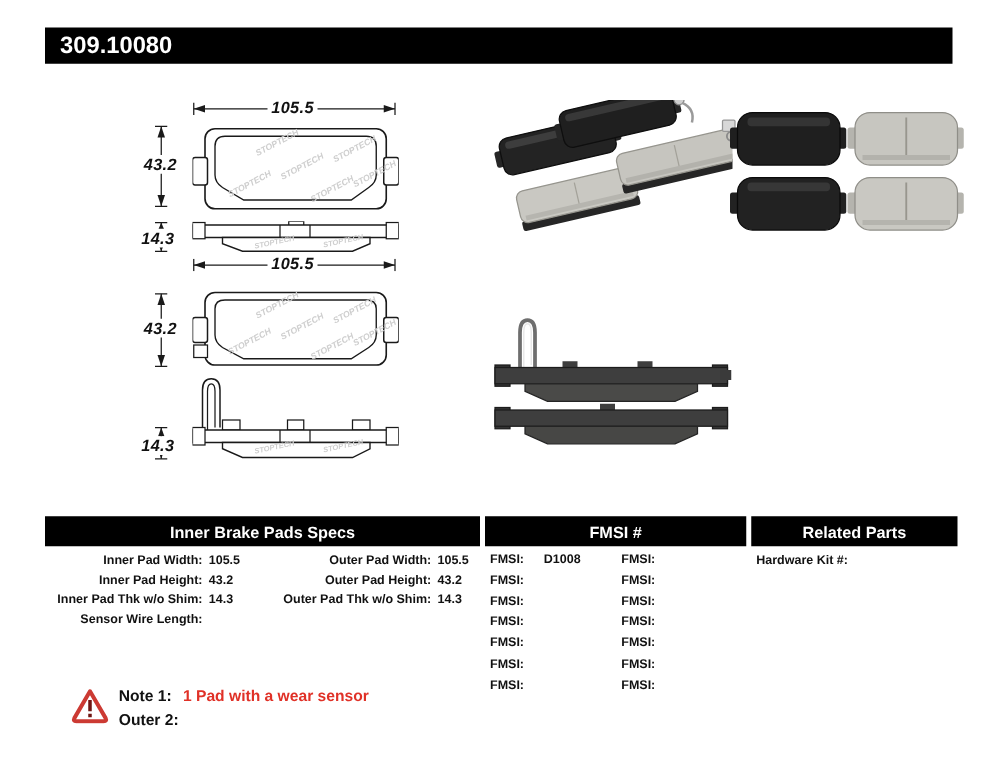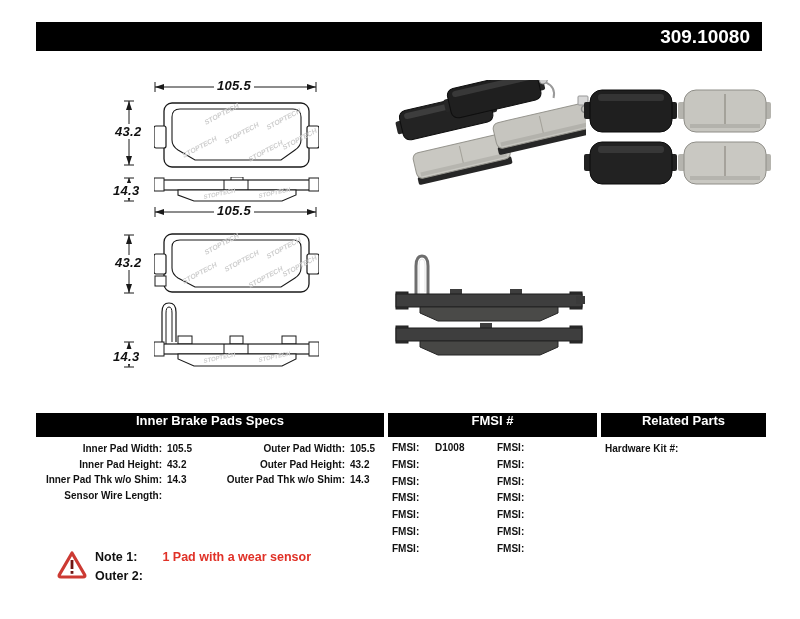--- a/index.html
+++ b/index.html
@@ -1,29 +1,29 @@
 <!DOCTYPE html>
 <html><head>
 <meta charset="utf-8">
 <style>
   html,body{margin:0;padding:0;background:#fff;}
   .page{position:relative;width:800px;height:619px;background:#fff;overflow:hidden;
         font-family:"Liberation Sans",sans-serif;color:#111;}
   
   .topbar{position:absolute;left:36px;top:22px;width:726px;height:29px;background:#000;
-          color:#fff;display:flex;justify-content:flex-end;align-items:center;
+          color:#fff;display:flex;justify-content:flex-start;align-items:center;
           padding:0 12px;box-sizing:border-box;font-weight:bold;font-size:19px;}
   
   .dimlbl{position:absolute;font-style:italic;font-weight:bold;font-size:13px;
           background:#fff;padding:0 3px;letter-spacing:.3px;white-space:nowrap;z-index:3;}
   .abs{position:absolute;}
   svg{display:block;}
   
   .hdr{position:absolute;top:413px;height:24px;background:#000;color:#fff;font-weight:bold;
-       font-size:13px;display:flex;justify-content:center;white-space:nowrap;}
+       font-size:13px;display:flex;align-items:center;justify-content:center;white-space:nowrap;}
   .hdrA{left:36px;width:348px;}
   .hdrA span{flex:1;text-align:center;}
   .hdrB{left:388px;width:209px;}
   .hdrC{left:601px;width:165px;}
   
   .spec-col{position:absolute;font-size:10px;font-weight:bold;}
   .spec-row{display:flex;line-height:15.5px;white-space:nowrap;}
   .spec-row .lbl{display:inline-block;text-align:right;}
   .inner-col{left:34px;top:441px;}
   .inner-col .lbl{width:128px;}
@@ -32,21 +32,21 @@
   .spec-row .val{margin-left:5px;}
   .fmsi-col .spec-row{line-height:16.8px;}
   .fmsi-col .lbl{text-align:left;width:34px;}
   .fmsi-col .val{margin-left:9px;}
   .fmsi1{left:392px;top:440px;}
   .fmsi2{left:497px;top:440px;}
   .rel-col{left:605px;top:441px;}
   .rel-col .lbl{text-align:left;width:auto;}
   
   .note-row{position:absolute;font-size:12.5px;font-weight:bold;white-space:nowrap;}
-  .note-red{margin-left:25px;}
+  .note-red{margin-left:9px;}
 </style>
 </head>
 <body>
 
 <div class="page">
 
   <div class="topbar">
     <span>309.10080</span>
   </div>
 

